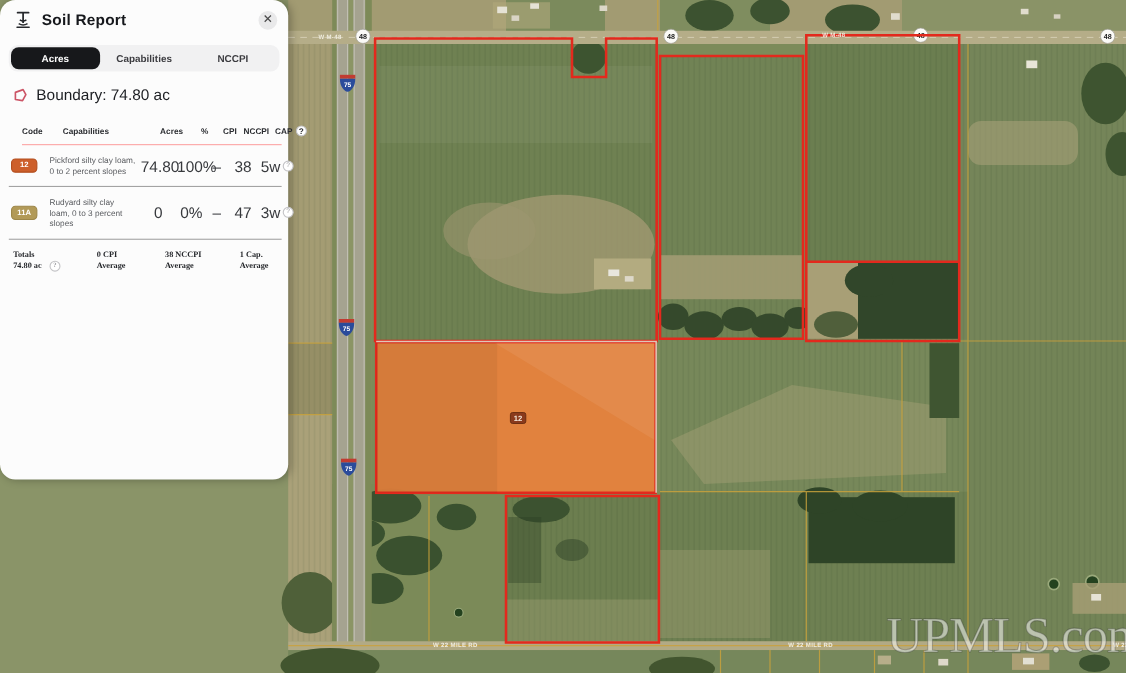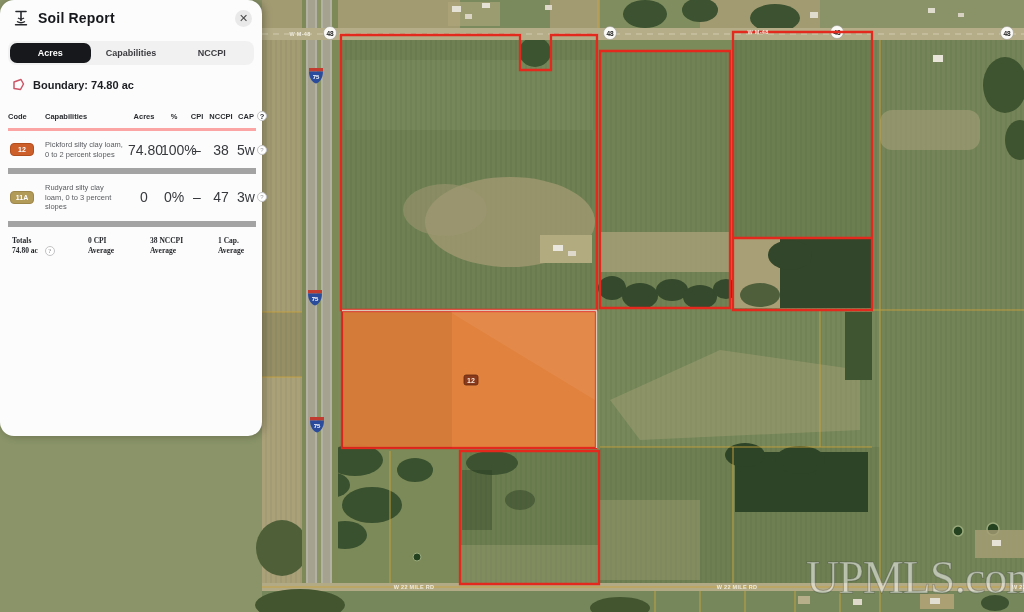--- a/index.html
+++ b/index.html
@@ -33,32 +33,32 @@
     display:flex; height:24px; padding:2px; align-items:stretch;
   }
   .tab {
     flex:1; display:flex; align-items:center; justify-content:center;
     font-size:9px; font-weight:700; color:#3c3c40; border-radius:7px; cursor:pointer;
   }
   .tab.active { background:#17181b; color:#fff; }
 
   .boundary-row { display:flex; align-items:center; padding:13px 12px 10px 12px; }
   .boundary-row svg { margin-right:8px; }
-  .boundary-label { font-size:11px; font-weight:700; color:#1c1e22; }
+  .boundary-label { font-size:14px; font-weight:400; color:#1c1e22; }
 
   .soil-table { padding:4px 6px 0 8px; }
   .t-grid {
     display:grid;
     grid-template-columns: 36px 82px 32px 26px 18px 28px 20px 12px;
     align-items:center; column-gap:1px;
   }
-  .t-head { padding:6px 0 7px 0; border-bottom:3px solid #fca5a5; }
+  .t-head { padding:6px 0 7px 0; border-bottom:1px solid #fca5a5;margin-left:12px; }
   .t-head span { font-size:7.5px; font-weight:700; color:#2a2c30; }
   .num { text-align:center; }
-  .t-row { padding:9px 0; border-bottom:6px solid #a3a3a3; }
+  .t-row { padding:9px 0; border-bottom:1px solid #a3a3a3; }
   .t-row .desc { font-size:7.5px; color:#5a5c60; line-height:9.5px; padding-right:4px; }
   .t-row .val { font-size:14px; color:#37393d; }
   .code-badge {
     width:24px; height:13px; border-radius:4px; color:#fff; font-size:7px; font-weight:700;
     display:flex; align-items:center; justify-content:center; margin-left:2px;
   }
   .code-12 { background:#cd5f2b; border:1px solid #b34e1f; }
   .code-11a { background:#b29a58; border:1px solid #9d874a; }
   .help {
     width:10px; height:10px; border-radius:50%; border:1px solid #c3c3c6; color:#9a9a9e;

